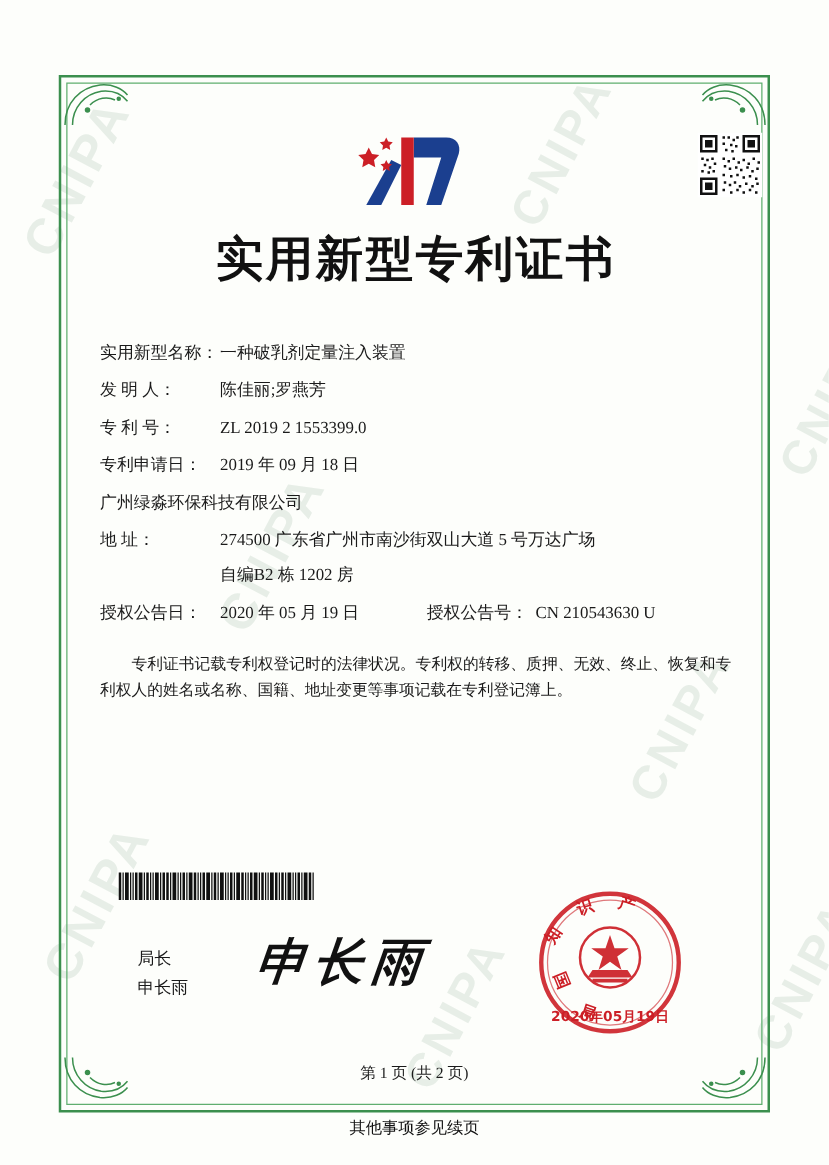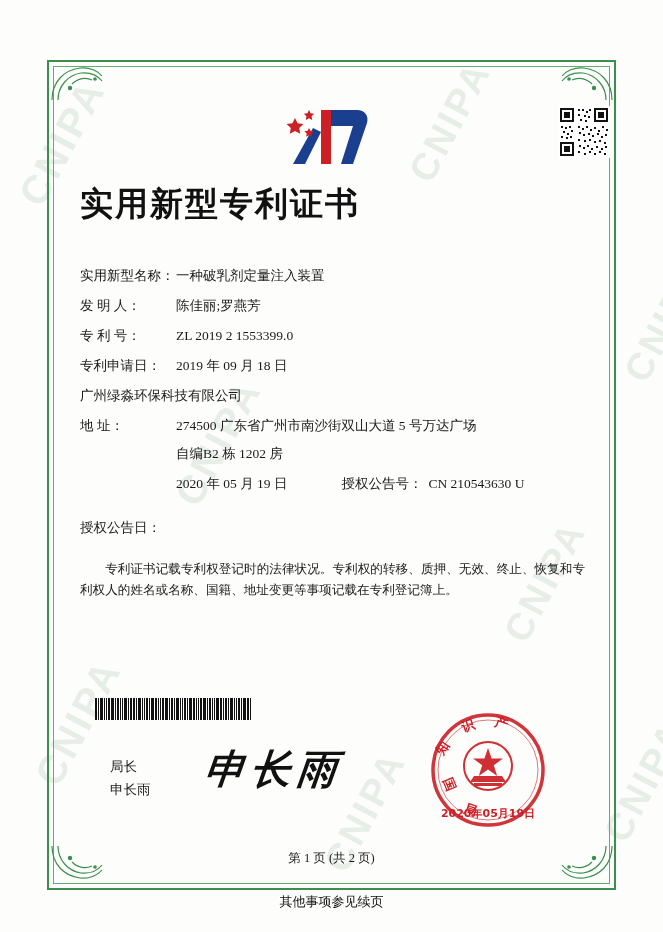--- a/index.html
+++ b/index.html
@@ -89,24 +89,24 @@
   .qr svg { display: block; }
 
   .emblem {
     margin: 6px auto 0;
     width: 120px;
     height: 70px;
     position: relative;
   }
 
   .doc-title {
-    text-align: left;
+    text-align: center;
     font-family: "DejaVu Serif", serif;
     font-weight: 700;
-    font-size: 33px;
+    font-size: 38px;
     letter-spacing: 2px;
     margin: 10px 0 34px 0;
     color: #111;
   }
 
   .field {
     font-size: 13.5px;
     line-height: 30px;
     display: flex;
     align-items: flex-start;
@@ -123,21 +123,21 @@
     font-size: 13.5px;
     line-height: 26px;
   }
 
   .grant-row {
     display: flex;
     font-size: 13.5px;
     line-height: 30px;
     margin-top: 2px;
   }
-  .grant-row .lbl { width: 96px; flex: 0 0 96px; white-space: pre; margin-top: 44px; }
+  .grant-row .lbl { width: 96px; flex: 0 0 96px; white-space: pre; }
   .grant-row .right { margin-left: 54px; }
 
   .body-text {
     margin-top: 16px;
     font-size: 12.6px;
     line-height: 21px;
     text-align: justify;
   }
   .body-text p { margin: 0 0 2px 0; text-indent: 2em; }
 

